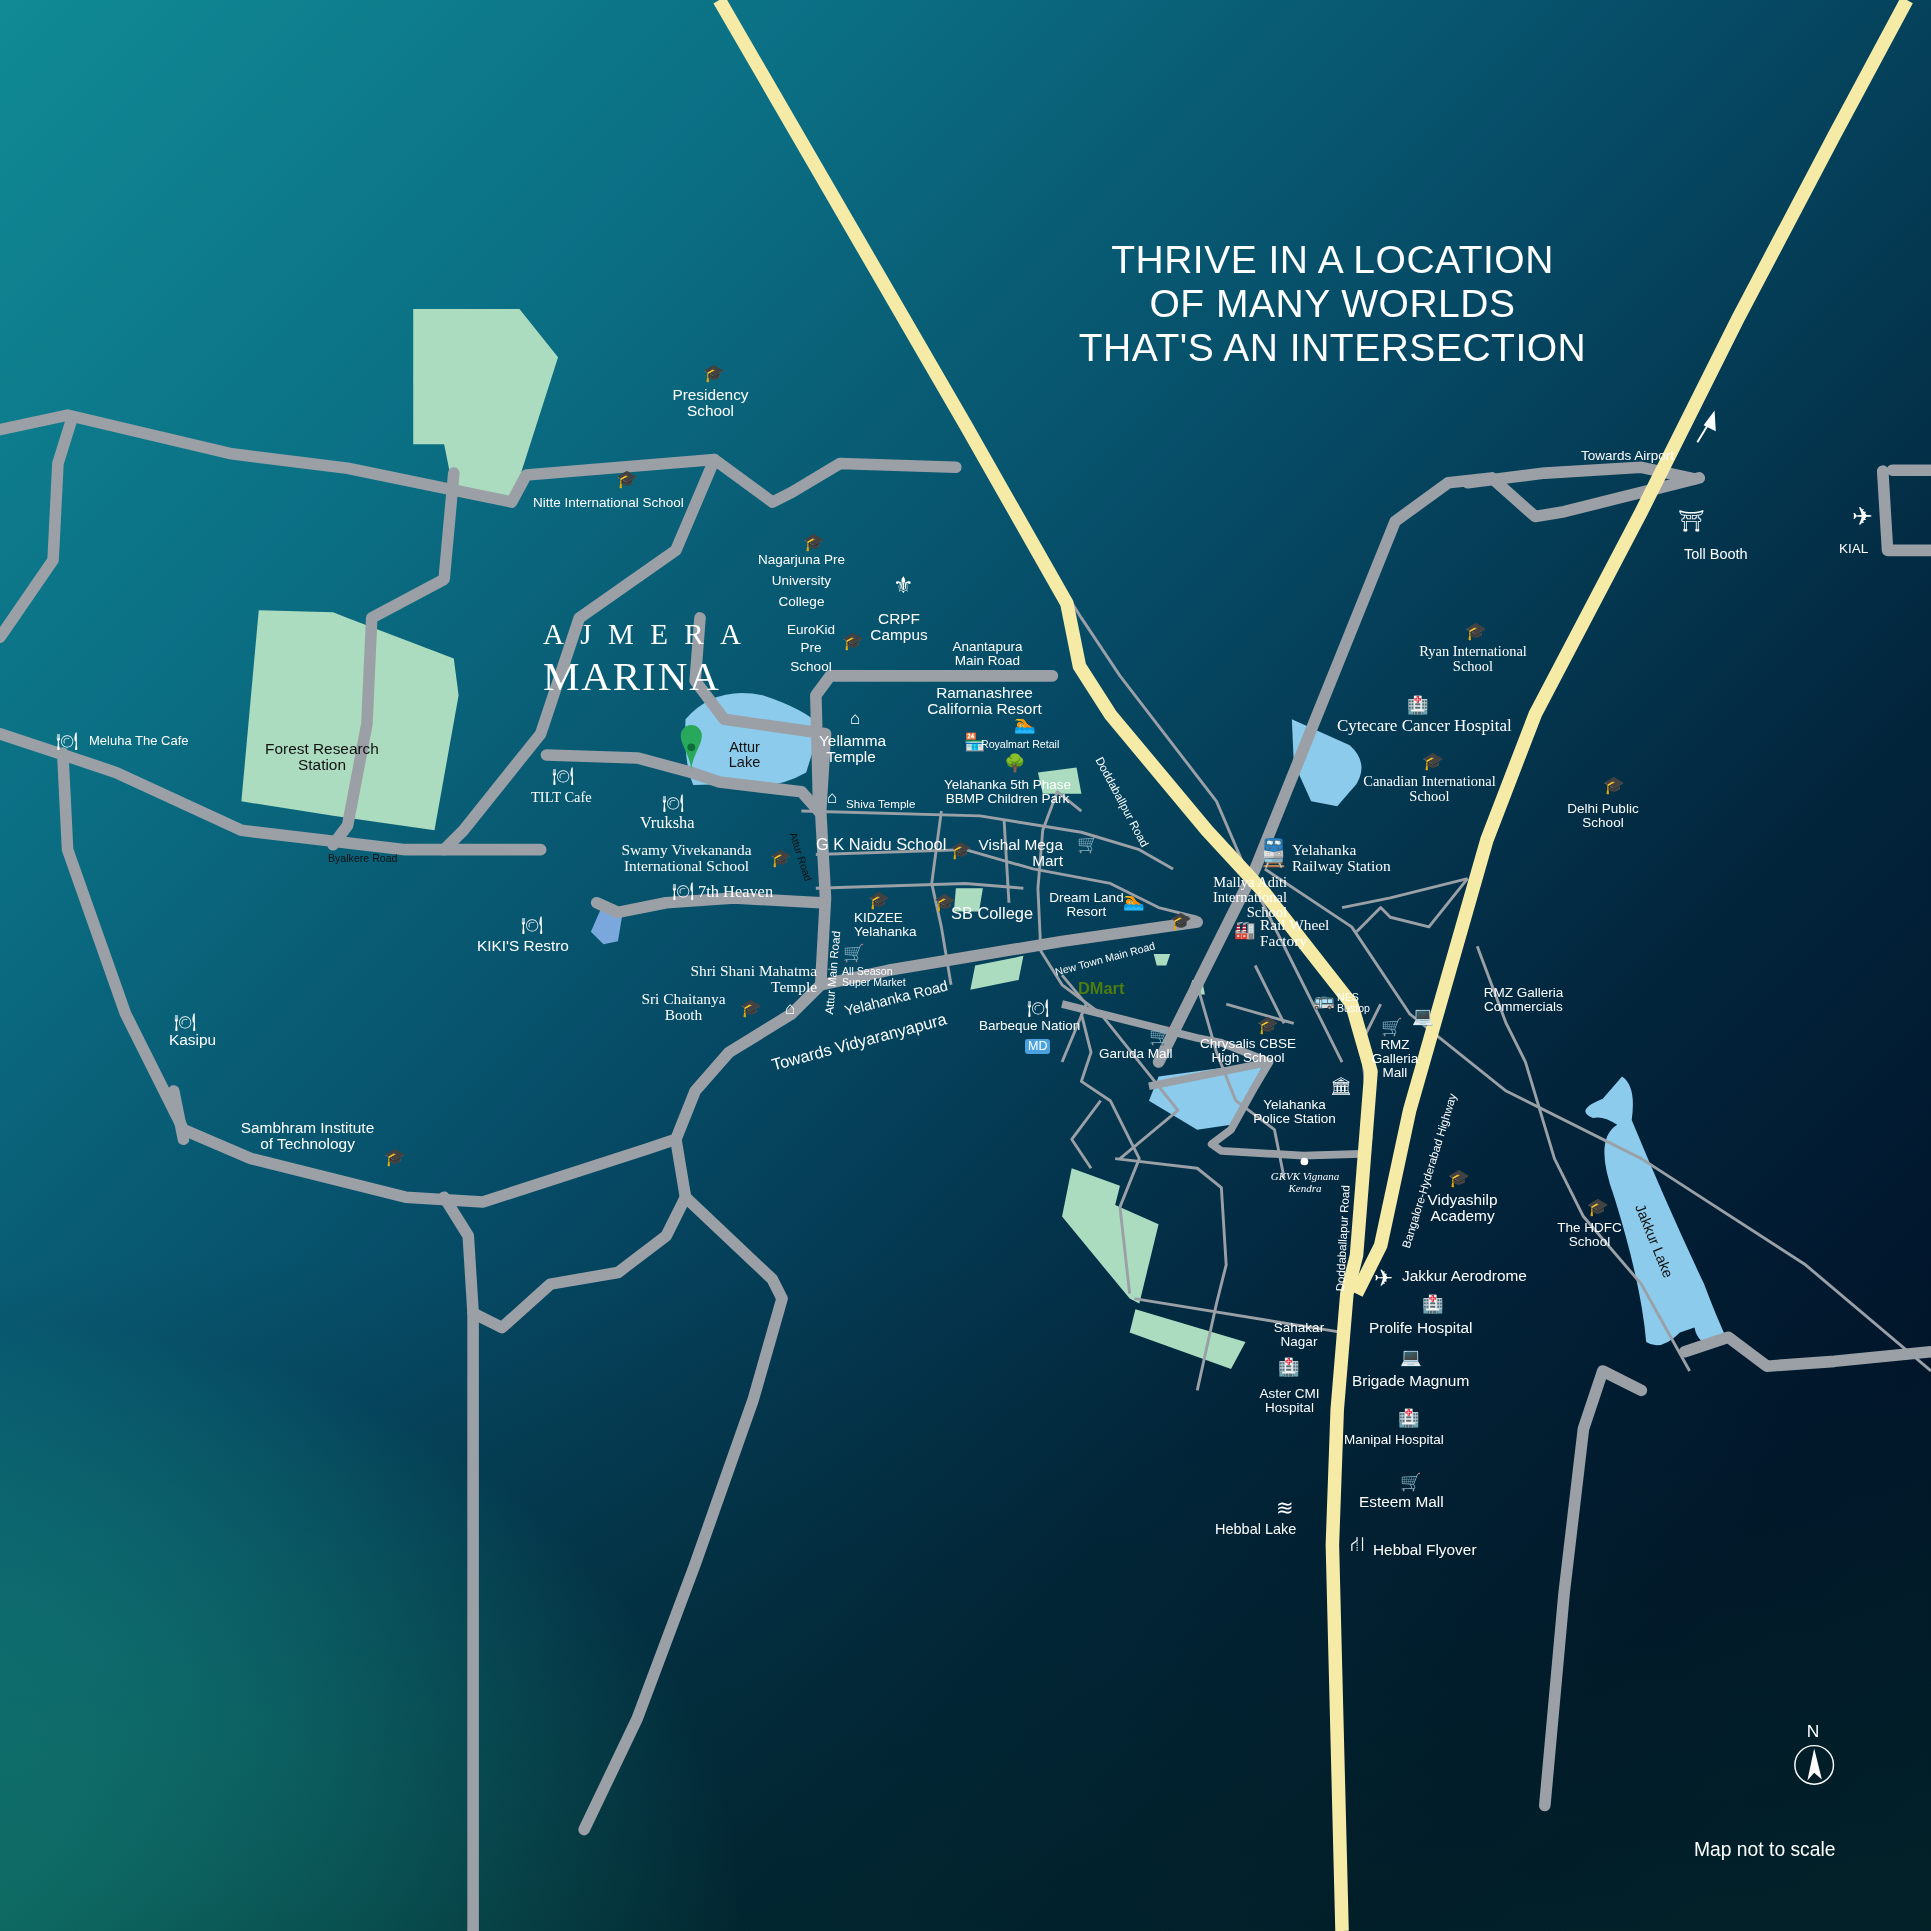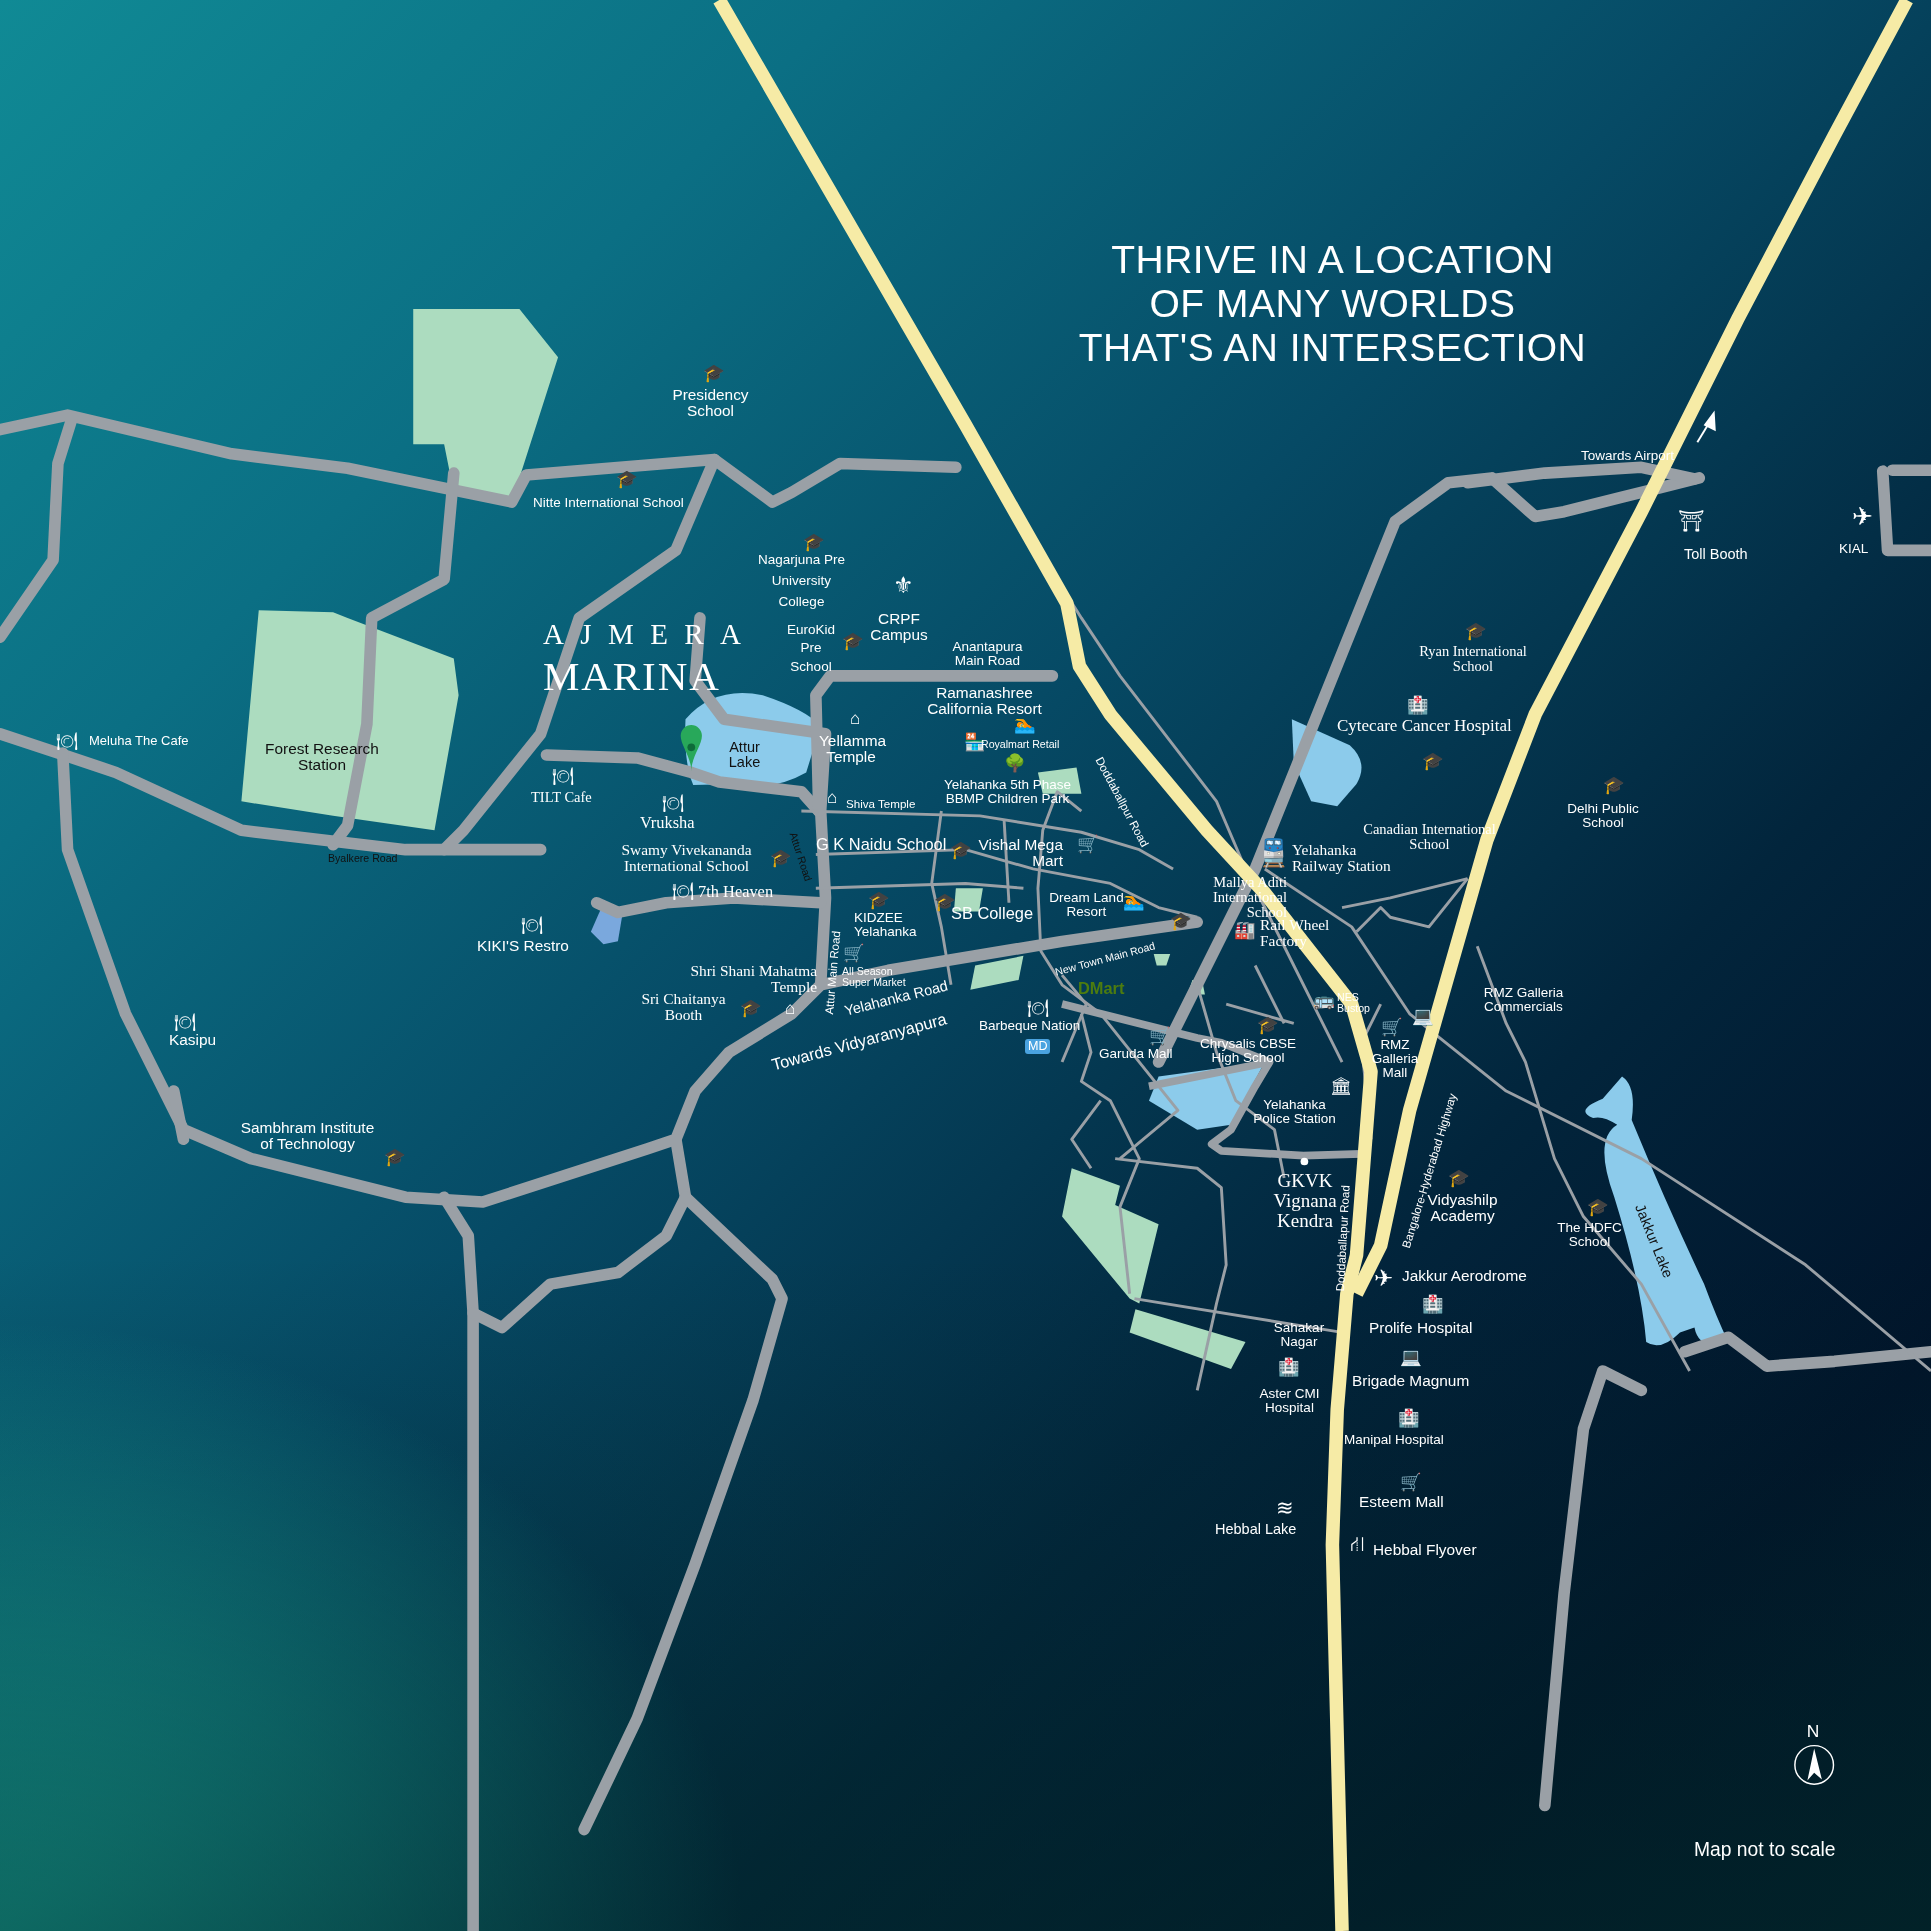--- a/index.html
+++ b/index.html
@@ -259,21 +259,21 @@
 
 <div class="ico" style="left:1330px;top:1078px;">🏛</div>
 <div class="lbl sm" style="left:1246px;top:1098px;width:97px;white-space:normal;font-size:13.5px;">Yelahanka Police Station</div>
 
 <div class="ico" style="left:1381px;top:1019px;">🛒</div>
 <div class="ico" style="left:1412px;top:1008px;">💻</div>
 <div class="lbl sm" style="left:1367px;top:1038px;width:56px;white-space:normal;font-size:13.5px;">RMZ Galleria Mall</div>
 
 <div class="lbl sm" style="left:1475px;top:986px;width:97px;white-space:normal;font-size:13.5px;">RMZ Galleria Commercials</div>
 
-<div class="lbl serif" style="left:1270px;top:1171px;width:70px;white-space:normal;font-size:19px;">GKVK Vignana Kendra</div>
+<div class="lbl serif" style="left:1270px;top:1171px;width:70px;white-space:normal;font-size:11px;font-style:italic;">GKVK Vignana Kendra</div>
 
 <div class="ico" style="left:1448px;top:1170px;">🎓</div>
 <div class="lbl" style="left:1419px;top:1192px;width:87px;white-space:normal;">Vidyashilp Academy</div>
 
 <div class="ico" style="left:1587px;top:1199px;">🎓</div>
 <div class="lbl sm" style="left:1551px;top:1221px;width:77px;white-space:normal;font-size:13.5px;">The HDFC School</div>
 
 <div class="ico" style="left:1374px;top:1267px;font-size:23px;">✈</div>
 <div class="lbl" style="left:1402px;top:1268px;">Jakkur Aerodrome</div>
 
@@ -297,21 +297,21 @@
 <div class="ico" style="left:1350px;top:1533px;font-size:21px;">⛙</div>
 <div class="lbl" style="left:1373px;top:1542px;">Hebbal Flyover</div>
 
 <div class="ico" style="left:1465px;top:623px;">🎓</div>
 <div class="lbl serif" style="left:1410px;top:644px;width:126px;white-space:normal;font-size:14.5px;">Ryan International School</div>
 
 <div class="ico" style="left:1407px;top:697px;">🏥</div>
 <div class="lbl serif" style="left:1337px;top:717px;font-size:17px;">Cytecare Cancer Hospital</div>
 
 <div class="ico" style="left:1422px;top:753px;">🎓</div>
-<div class="lbl serif" style="left:1357px;top:774px;width:145px;white-space:normal;font-size:14.5px;margin-top:48px;">Canadian International School</div>
+<div class="lbl serif" style="left:1357px;top:774px;width:145px;white-space:normal;font-size:14.5px;">Canadian International School</div>
 
 <div class="ico" style="left:1603px;top:777px;">🎓</div>
 <div class="lbl sm" style="left:1562px;top:802px;width:82px;white-space:normal;font-size:13.5px;">Delhi Public School</div>
 
 <div class="ico" style="left:1678px;top:510px;font-size:21px;">⛩</div>
 <div class="lbl sm" style="left:1684px;top:547px;font-size:14.5px;">Toll Booth</div>
 
 <div class="ico" style="left:1852px;top:504px;font-size:25px;">✈</div>
 <div class="lbl sm" style="left:1839px;top:542px;font-size:13.5px;">KIAL</div>
 

